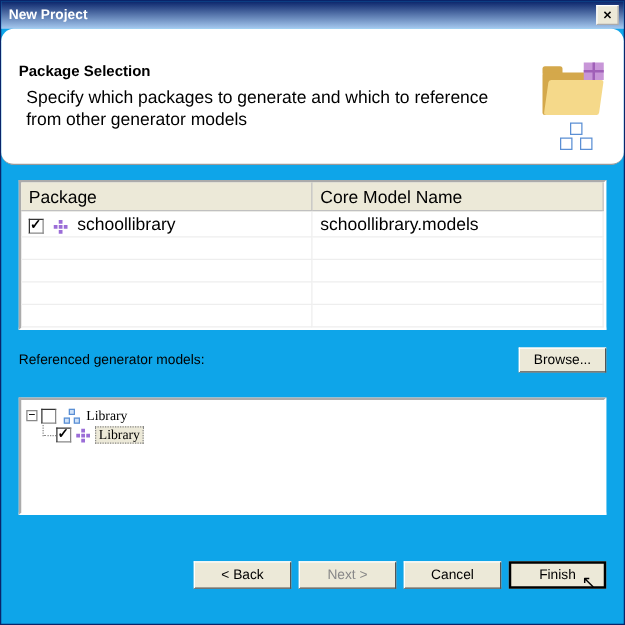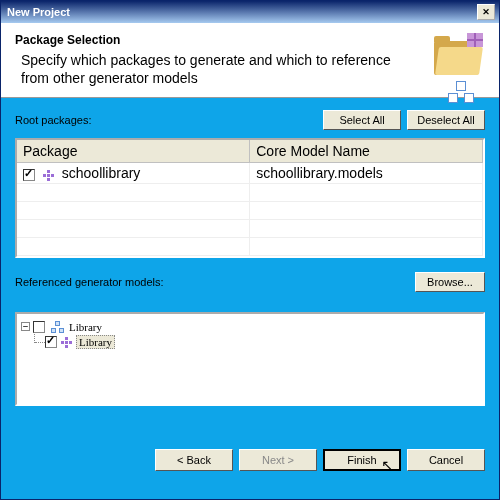--- a/index.html
+++ b/index.html
@@ -1,21 +1,21 @@
 <!DOCTYPE html>
 <html><head>
 <meta charset="utf-8">
 <style>
 * { box-sizing: border-box; margin: 0; padding: 0; }
 body { font-family: Tahoma, Arial, sans-serif; font-size: 11px; background: #ece9d8; width: 500px; height: 500px; overflow: hidden; }
 .dialog { width: 500px; height: 500px; border: 1px solid #0a246a; background: #0ea5e9; display: flex; flex-direction: column; }
 .titlebar { background: linear-gradient(to bottom, #0a246a, #a6caf0); color: white; font-weight: bold; padding: 3px 4px 3px 6px; display: flex; align-items: center; font-size: 11px; }
 .titlebar-text { flex: 1; }
 .close-btn { width: 18px; height: 16px; background: #ece9d8; border: 1px outset #fff; color: #000; font-family: Arial; font-size: 9px; display: flex; align-items: center; justify-content: center; cursor: pointer; font-weight: bold; }
-.header { background: white; display: flex; padding: 10px 14px; border-bottom: 1px solid #999; }
+.header { background: white; display: flex; padding: 27px 14px; border-bottom: 1px solid #999; border-radius: 10px; }
 .header-text { flex: 1; }
 .header h1 { font-size: 12px; font-weight: bold; margin-bottom: 4px; }
 .header p { font-size: 14px; padding-left: 6px; color: #000; line-height: 1.3; }
 .header-icon { width: 55px; height: 50px; position: relative; margin-left: 10px; }
 .folder-back { position: absolute; width: 44px; height: 34px; background: #d4a84b; border-radius: 2px; top: 8px; left: 4px; }
 .folder-tab { position: absolute; width: 16px; height: 6px; background: #d4a84b; border-radius: 2px 2px 0 0; top: 3px; left: 4px; }
 .folder-front { position: absolute; width: 44px; height: 28px; background: #f5d98a; border-radius: 2px; top: 14px; left: 7px; transform: skewX(-8deg); }
 .gift { position: absolute; width: 16px; height: 14px; background: #c896d8; top: 0; right: 2px; }
 .gift::before { content: ""; position: absolute; width: 100%; height: 2px; background: #a060b8; top: 6px; }
 .gift::after { content: ""; position: absolute; height: 100%; width: 2px; background: #a060b8; left: 7px; }
@@ -73,25 +73,20 @@
       <div class="gift"></div>
       <div class="nodes-icon">
         <div class="node-sq" style="top:0;left:8px"></div>
         <div class="node-sq" style="top:12px;left:0"></div>
         <div class="node-sq" style="top:12px;left:16px"></div>
       </div>
     </div>
   </div>
 
   <div class="body">
-    <div class="toolbar-row">
-      <span class="label">Root packages:</span>
-      <button class="btn wide">Select All</button>
-      <button class="btn wide">Deselect All</button>
-    </div>
 
     <div class="table-wrap">
       <table>
         <thead>
           <tr>
             <th>Package</th>
             <th>Core Model Name</th>
           </tr>
         </thead>
         <tbody>
@@ -151,19 +146,19 @@
             <span class="dot d5"></span>
           </span>
         <span class="tree-label selected">Library</span>
       </div>
     </div>
   </div>
 
   <div class="button-bar">
     <button class="btn">&lt; Back</button>
     <button class="btn" disabled="">Next &gt;</button>
+    <button class="btn">Cancel</button>
     <button class="btn default" style="position:relative">
       <span>Finish</span>
       <span class="cursor" style="right:6px; top:6px;">↖</span>
     </button>
-    <button class="btn">Cancel</button>
   </div>
 </div>
 
 </body></html>

